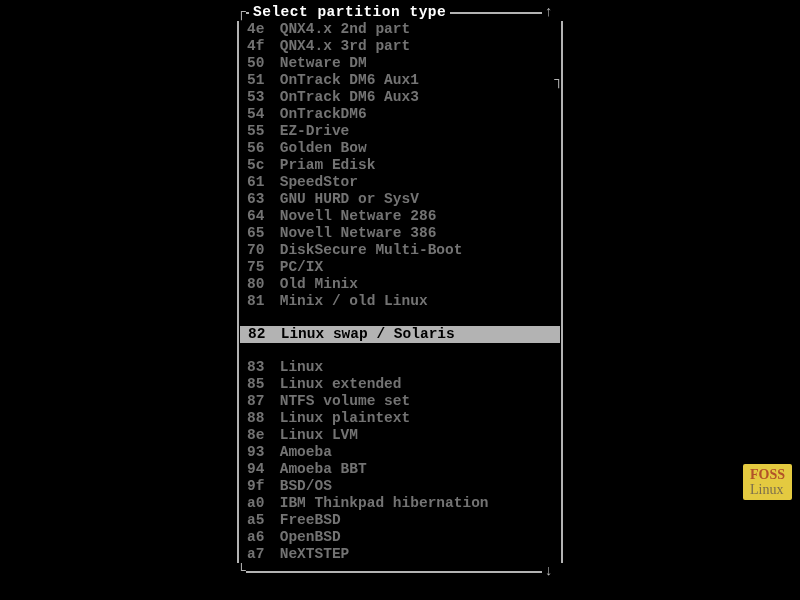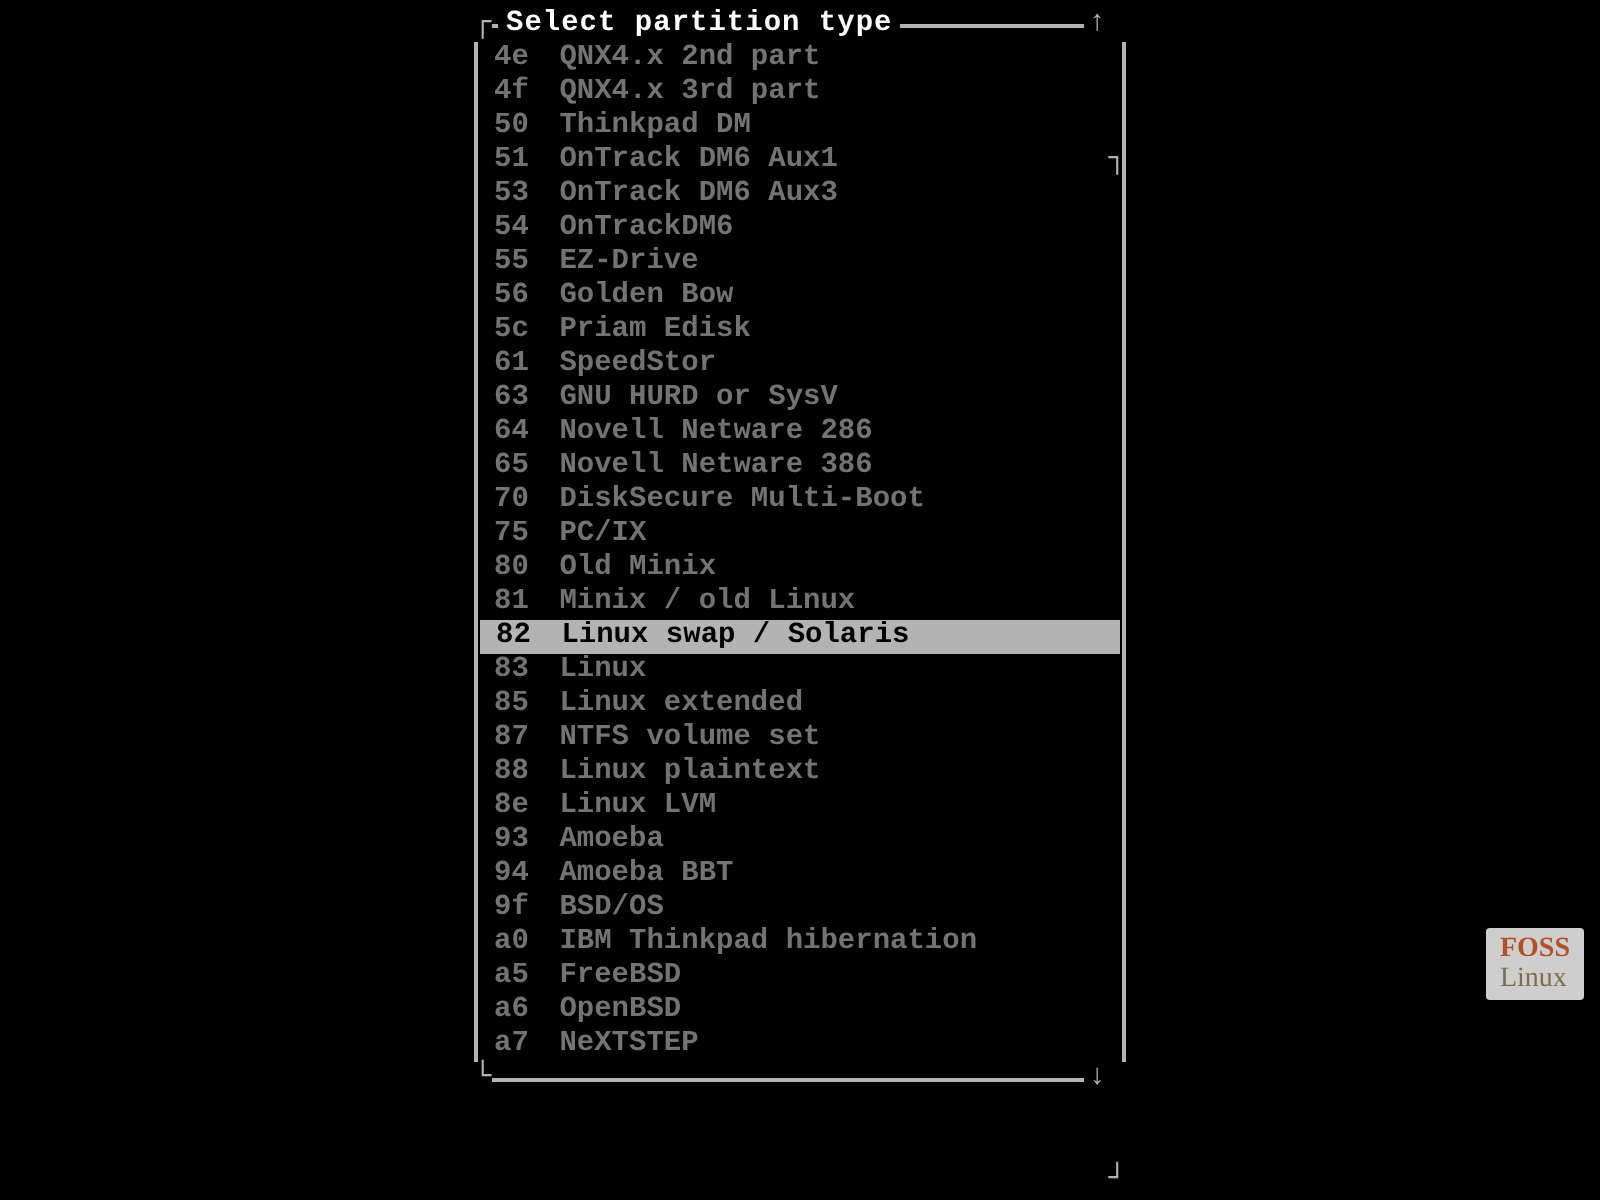--- a/index.html
+++ b/index.html
@@ -108,36 +108,36 @@
   .row {
     height: 17px;
     white-space: pre;
     padding-left: 8px;
     color: #737373;
     cursor: pointer;
   }
   .row.selected {
     background: #b3b3b3;
     color: #000000;
-    margin: 0 1px;
+    margin: 16px 1px;
   }
   .code {
     display: inline-block;
     width: 24px;
   }
   .watermark {
     position: absolute;
     right: 8px;
     bottom: 8px;
     font-family: Georgia, serif;
     font-size: 14px;
     line-height: 15px;
     text-align: left;
     color: #6a5d3f;
-    background: #e5e5e5;
+    background: #fde047;
     padding: 3px 7px;
     border-radius: 2px;
     opacity: 0.9;
     font-weight: normal;
   }
   .watermark .l1 { color: #c65b2e; font-weight: bold; }
   .watermark .l2 { color: #8a7b55; }
 </style>
 </head>
 <body>
@@ -149,21 +149,21 @@
     <div class="frame-top">
       <div class="frame-top-line"></div>
       <span class="frame-title">Select partition type</span>
       <span class="scroll-up">↑</span>
     </div>
 
     <div class="body" id="list-body">
 
     <div class="row"><span class="code">4e</span><span> QNX4.x 2nd part</span></div>
         <div class="row"><span class="code">4f</span><span> QNX4.x 3rd part</span></div>
-        <div class="row"><span class="code">50</span><span> Thinkpad DM</span></div>
+        <div class="row"><span class="code">50</span><span> Netware DM</span></div>
         <div class="row"><span class="code">51</span><span> OnTrack DM6 Aux1</span></div>
         <div class="row"><span class="code">53</span><span> OnTrack DM6 Aux3</span></div>
         <div class="row"><span class="code">54</span><span> OnTrackDM6</span></div>
         <div class="row"><span class="code">55</span><span> EZ-Drive</span></div>
         <div class="row"><span class="code">56</span><span> Golden Bow</span></div>
         <div class="row"><span class="code">5c</span><span> Priam Edisk</span></div>
         <div class="row"><span class="code">61</span><span> SpeedStor</span></div>
         <div class="row"><span class="code">63</span><span> GNU HURD or SysV</span></div>
         <div class="row"><span class="code">64</span><span> Novell Netware 286</span></div>
         <div class="row"><span class="code">65</span><span> Novell Netware 386</span></div>

